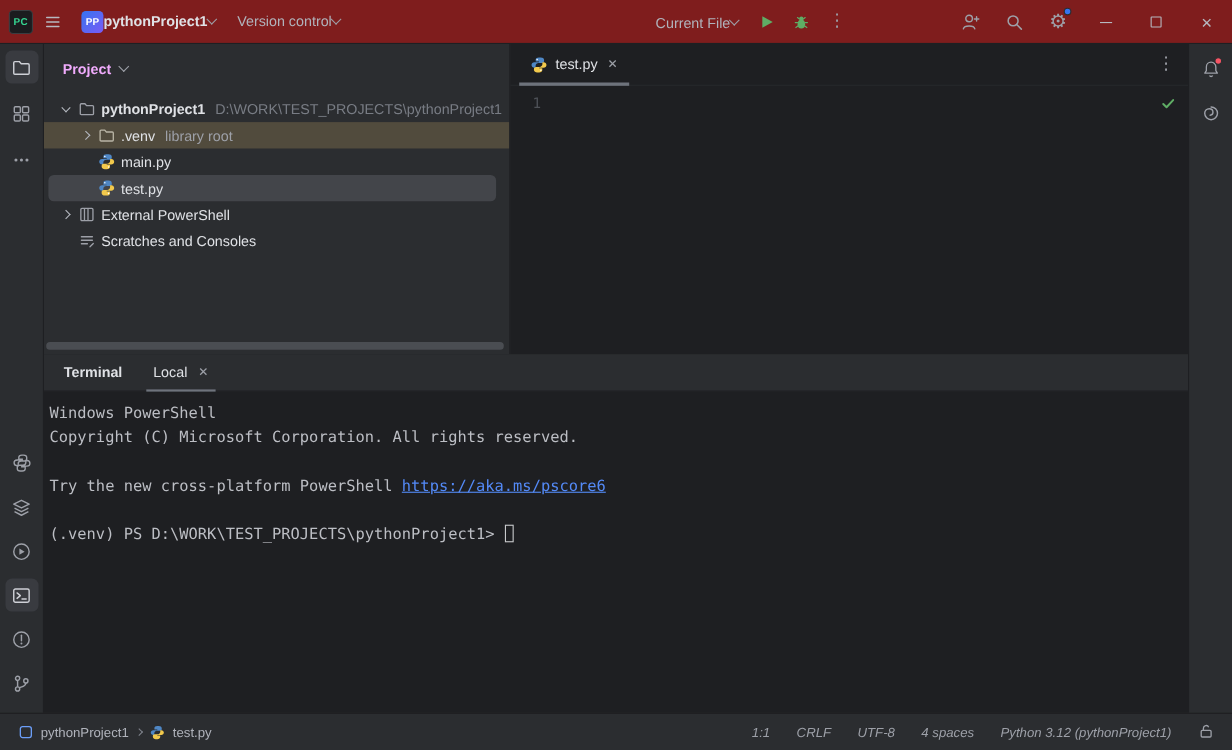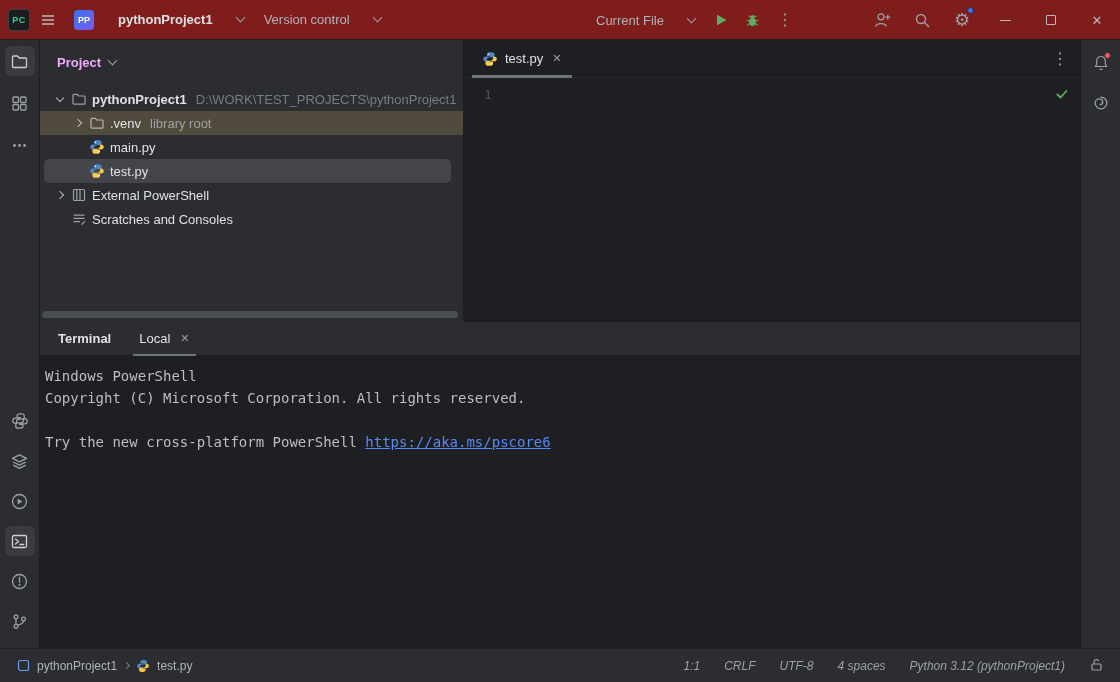--- a/index.html
+++ b/index.html
@@ -11,21 +11,21 @@
     -webkit-font-smoothing:antialiased;
   }
   
   .titlebar { position:absolute; left:0; top:0; width:1120px; height:40px;
     background:#7f1d1d; border-bottom:1px solid #1e1f22; display:flex; align-items:center; }
   .tb-left { display:flex; align-items:center; gap:4px; padding-left:8px; }
   .app-logo { width:22px; height:22px; border-radius:4px; background:#1b1c1f;
     color:#35d491; font-weight:700; font-size:9px; display:flex; align-items:center; justify-content:center;
     border:1px solid #3a3d41; letter-spacing:.5px; }
   .icon-btn { width:28px; height:28px; border-radius:6px; display:flex; align-items:center; justify-content:center; color:#9da0a8; }
-  .tb-widget { display:flex; align-items:center; gap:24px; height:30px; padding:0 8px; border-radius:6px; }
+  .tb-widget { display:flex; align-items:center; gap:0; height:30px; padding:0 8px; border-radius:6px; }
   .pp-badge { width:20px; height:20px; border-radius:4px; background:linear-gradient(135deg,#3574f0,#7a5bf5);
     color:#fff; font-size:9px; font-weight:700; display:flex; align-items:center; justify-content:center; }
   .tb-project-name { font-weight:600; color:#dfe1e5; }
   .tb-dim { color:#b0b3bb; }
   .chev { display:inline-block; width:7px; height:7px; border-right:1.5px solid #9da0a8; border-bottom:1.5px solid #9da0a8;
     transform:rotate(45deg); margin-top:-4px; }
   .tb-run { position:absolute; left:588px; top:0; height:40px; display:flex; align-items:center; gap:4px; }
   .kebab { font-size:16px; color:#9da0a8; line-height:1; }
   .tb-right { position:absolute; right:0; top:0; height:40px; display:flex; align-items:center; }
   .tb-tool { width:40px; height:40px; display:flex; align-items:center; justify-content:center; position:relative; }
@@ -367,20 +367,21 @@
         <span>Local</span>
         <span class="tab-x">✕</span>
       </div>
     </div>
     <div class="t-body">
       <div class="t-line">Windows PowerShell</div>
       <div class="t-line">Copyright (C) Microsoft Corporation. All rights reserved.</div>
       <div class="t-line"></div>
       <div class="t-line"><span>Try the new cross-platform PowerShell </span><span class="t-link">https://aka.ms/pscore6</span></div>
       <div class="t-line"></div>
+      <div class="t-line"><span>(.venv) PS D:\WORK\TEST_PROJECTS\pythonProject1&gt;</span><span class="t-cursor"></span></div>
     </div>
   </div>
 
   <div class="statusbar">
     <div class="sb-left">
       <span class="t-ico">
         <svg width="13" height="13" viewBox="0 0 13 13" fill="none" stroke="#6c9ef8" stroke-width="1.2">
             <rect x="1.5" y="1.5" width="10" height="10" rx="2"></rect>
           </svg>
       </span>

